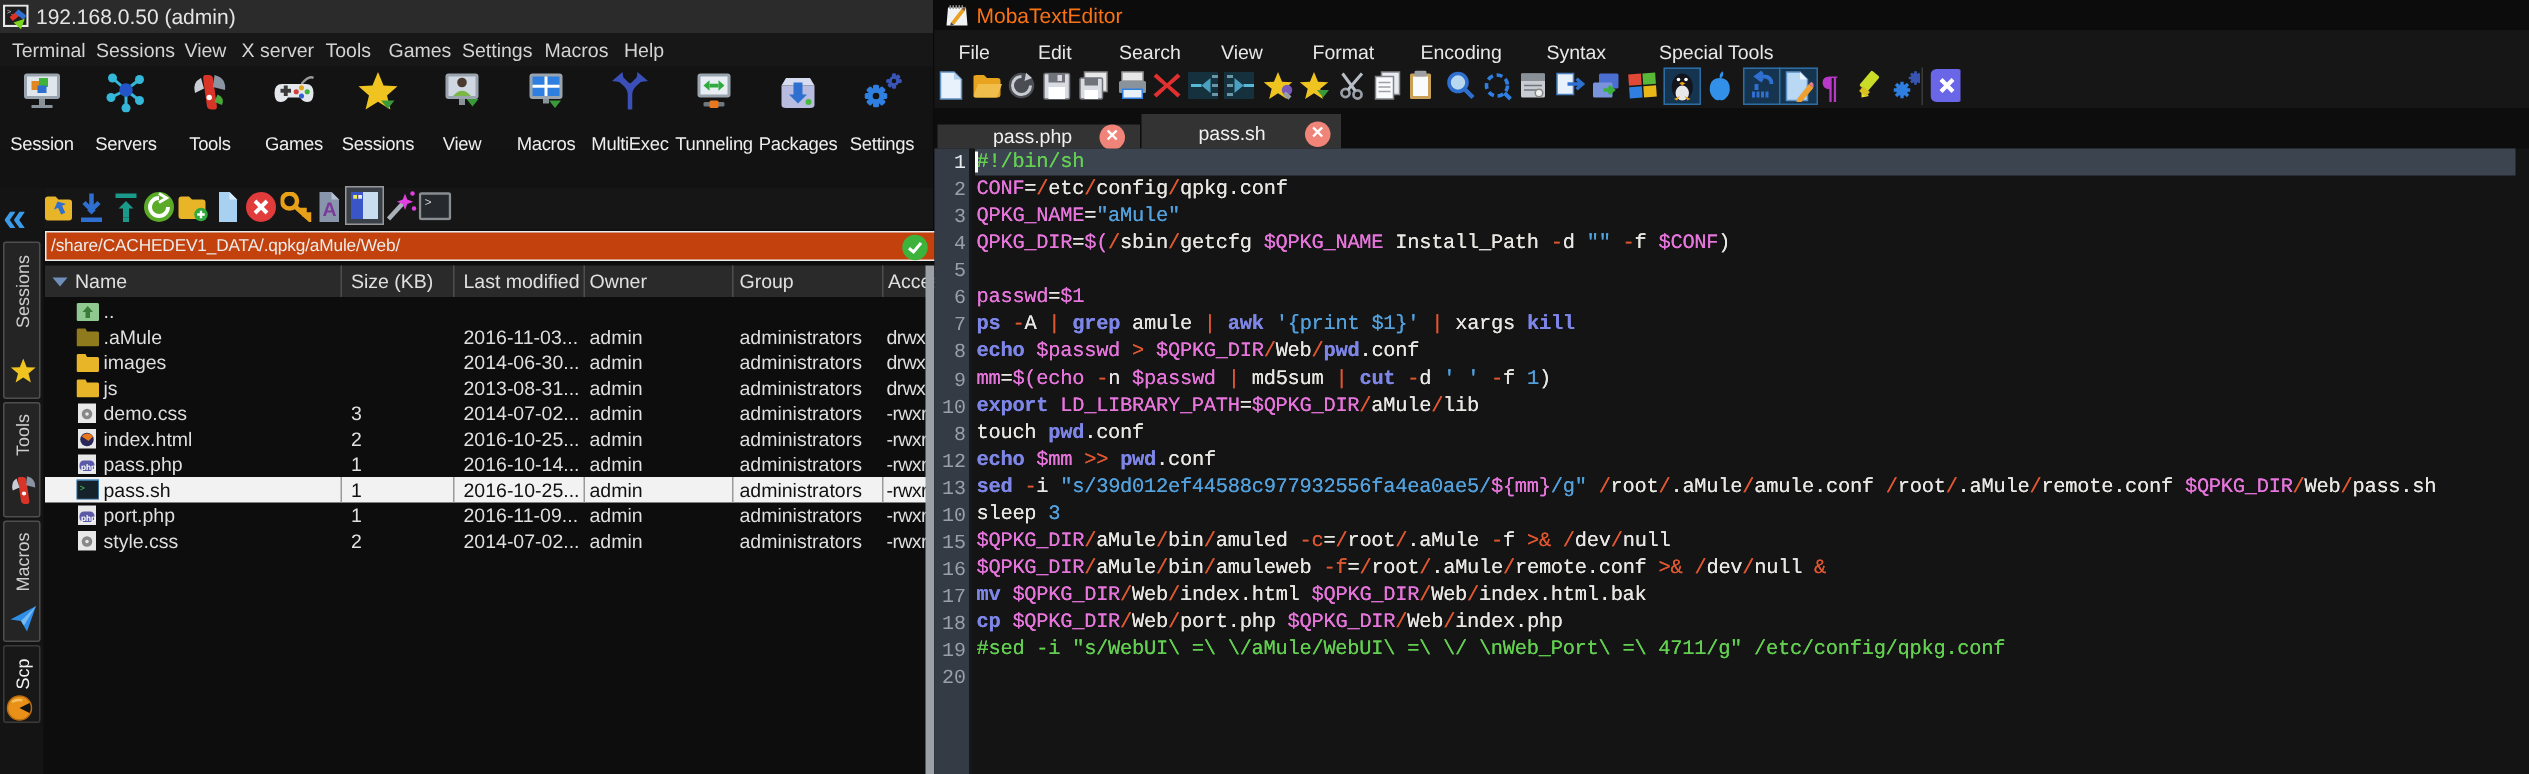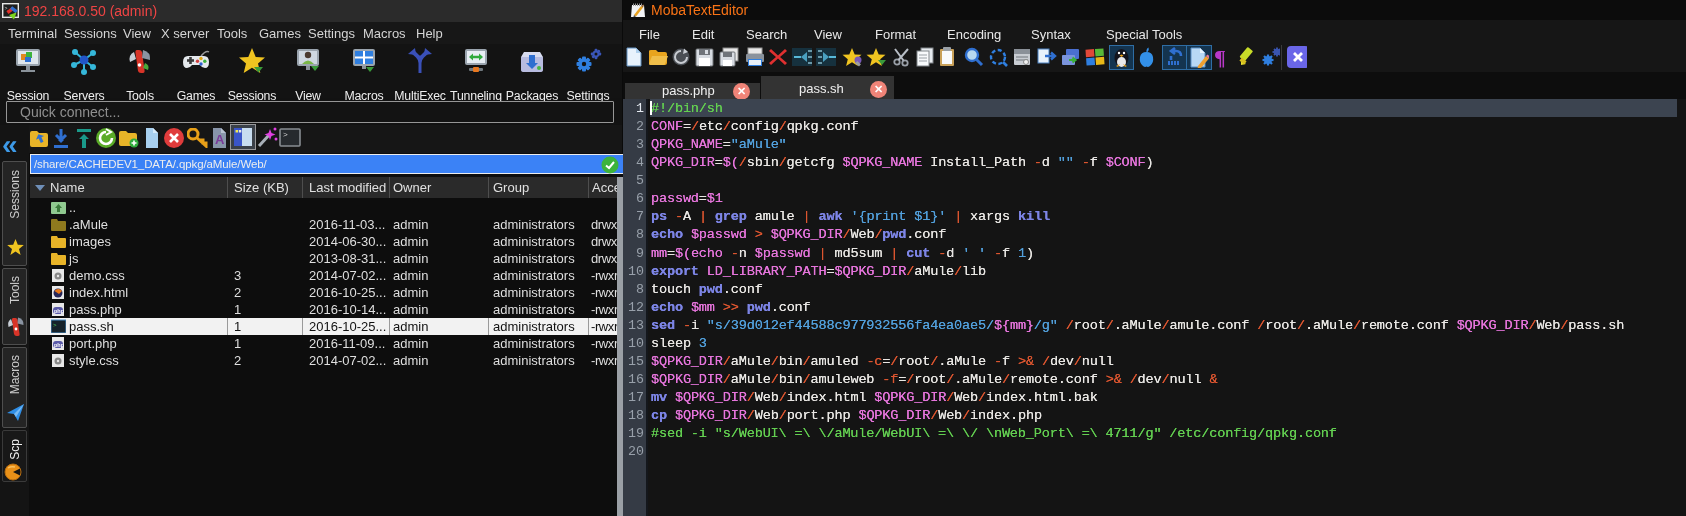--- a/index.html
+++ b/index.html
@@ -1,37 +1,37 @@
 <!DOCTYPE html>
 <html><head><meta charset="utf-8">
 <style>
 * { margin:0; padding:0; box-sizing:border-box; }
 html,body { width:1686px; height:516px; background:#0a0a0a; overflow:hidden; }
 body { font-family:"Liberation Sans",sans-serif; position:relative; }
 .abs { position:absolute; }
 
 #left { position:absolute; left:0; top:0; width:622px; height:516px; background:#121212; }
 #ltitle { position:absolute; left:0; top:0; width:622px; height:22px; background:#2b2b2b; }
-#ltitle .t { position:absolute; left:24px; top:3px; font-size:14px; color:#ef4444; }
+#ltitle .t { position:absolute; left:24px; top:3px; font-size:14px; color:#e5e5e5; }
 #lmenu { position:absolute; left:0; top:22px; width:622px; height:22px; background:#171717; }
 #lmenu span { position:absolute; top:4px; font-size:13px; color:#d4d4d4; }
 #ltool { position:absolute; left:0; top:44px; width:622px; height:54px; background:#131313; display:flex; }
 #ltool .it { width:56px; text-align:center; position:relative; }
 #ltool .ic { height:30px; margin-top:2px; display:flex; align-items:center; justify-content:center; }
 #ltool .lb { font-size:12.3px; color:#eeeeee; margin-top:13px; letter-spacing:-0.2px; }
 #qc { position:absolute; left:6px; top:101px; width:608px; height:22px; border:1px solid #969696; background:#131313; border-radius:1px; }
 #qc span { position:absolute; left:13px; top:2px; font-size:14px; color:#8f8f8f; }
 
 #sbar { position:absolute; left:0; top:125px; width:29px; height:391px; background:#141414; }
 .vtab { position:absolute; left:2px; width:25px; background:#242424; border:1px solid #4e4e4e; border-radius:2px; color:#cccccc; }
 .vtext { writing-mode:vertical-rl; transform:rotate(180deg); font-size:12px; position:absolute; left:5px; color:#cdcdcd; }
 
 #sftp { position:absolute; left:29px; top:125px; width:593px; height:391px; background:#0d0d0d; }
 #sficons { position:absolute; left:0; top:0; width:593px; height:28px; background:#161616; }
-#pathbar { position:absolute; left:1px; top:29px; width:598px; height:20px; border:1px solid #ececec; background:#3b82f6; }
+#pathbar { position:absolute; left:1px; top:29px; width:598px; height:20px; border:1px solid #ececec; background:#c2410c; }
 #pathbar span { position:absolute; left:3px; top:3px; font-size:11.5px; color:#ededed; letter-spacing:-0.1px; }
 #fhead { position:absolute; left:1px; top:52px; width:588px; height:21px; background:#2a2a2a; }
 #fhead span { position:absolute; top:3px; font-size:13px; color:#e0e0e0; white-space:nowrap; }
 #fhead .sep { position:absolute; top:0; width:1px; height:21px; background:#4e4e4e; }
 #frows { position:absolute; left:1px; top:73px; width:592px; height:318px; font-size:13px; color:#dfdfdf; }
 .frow { position:absolute; left:0; width:588px; height:17px; }
 .frow span { position:absolute; top:1px; white-space:nowrap; }
 .frow .nm { left:39px; }
 .frow .sz { left:204px; }
 .frow .dt { left:279px; }
@@ -241,23 +241,20 @@
                 <rect x="-1.4" y="-5.2" width="2.8" height="10.4" rx="1" transform="rotate(45)"></rect>
                 <circle r="3.4"></circle>
                 <circle r="1.5" fill="#131313"></circle>
               </g>
             </g>
           </svg>
         </div>
         <div class="lb">Settings</div>
       </div>
   </div>
-  <div id="qc">
-      <span>Quick connect...</span>
-    </div>
   <div id="sbar">
     <div style="position:absolute;left:2px;top:4px;color:#3d9ae8;font-size:28px;font-weight:bold;letter-spacing:-4px">«</div>
     <div class="vtab" style="top:36px;height:105px">
         <div class="vtext" style="top:8px">Sessions</div>
         <svg style="position:absolute;left:4px;top:77px" width="17" height="17">
           <path d="M8.5 0 L10.8 5.8 L16.8 6 L12 10 L13.6 16 L8.5 12.6 L3.4 16 L5 10 L0.2 6 L6.2 5.8 Z" fill="#f0c420"></path>
         </svg>
       </div>
     <div class="vtab" style="top:143px;height:77px">
         <div class="vtext" style="top:7px">Tools</div>

